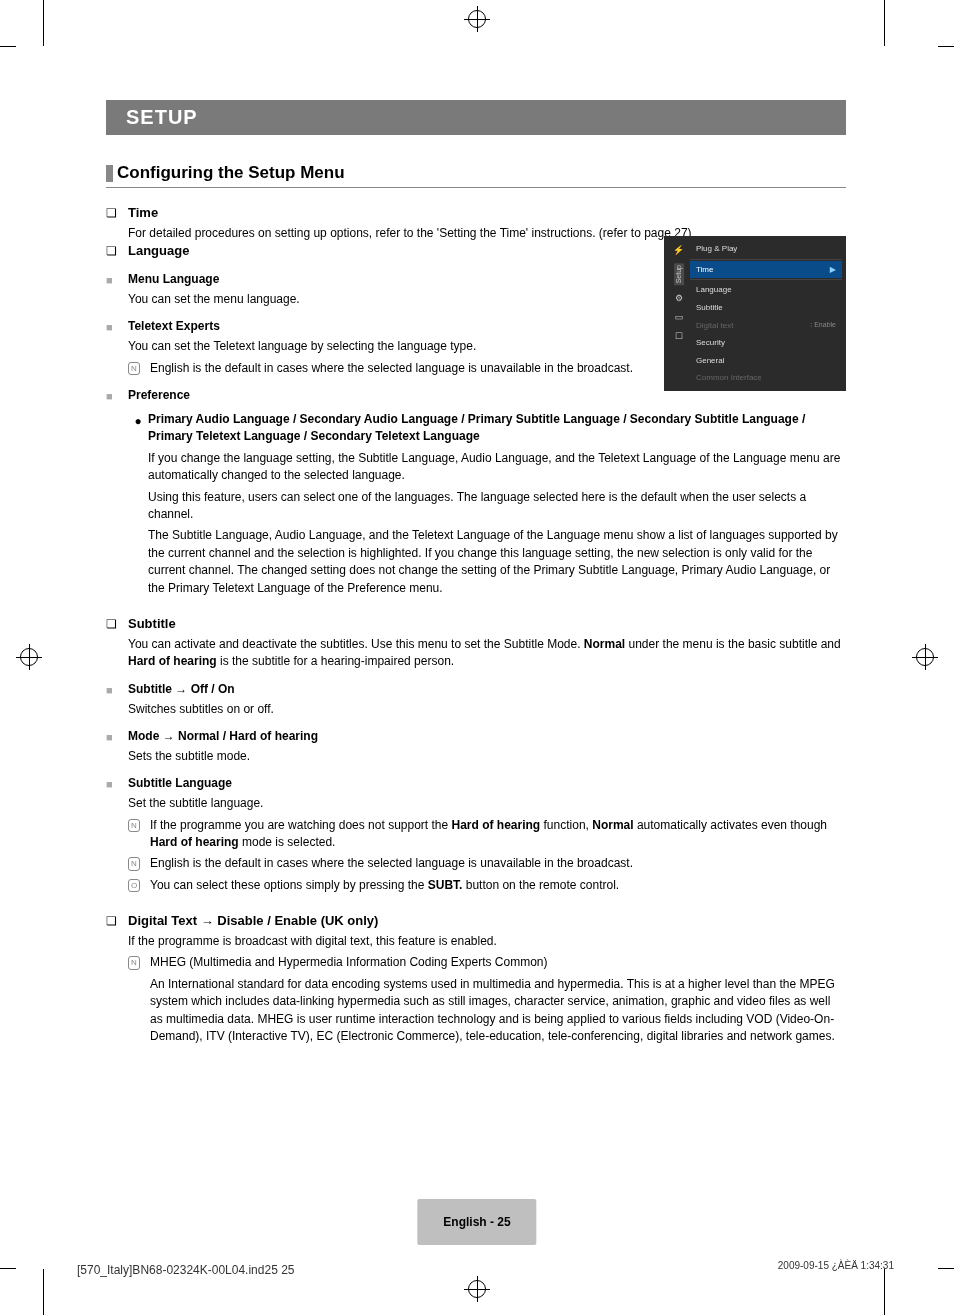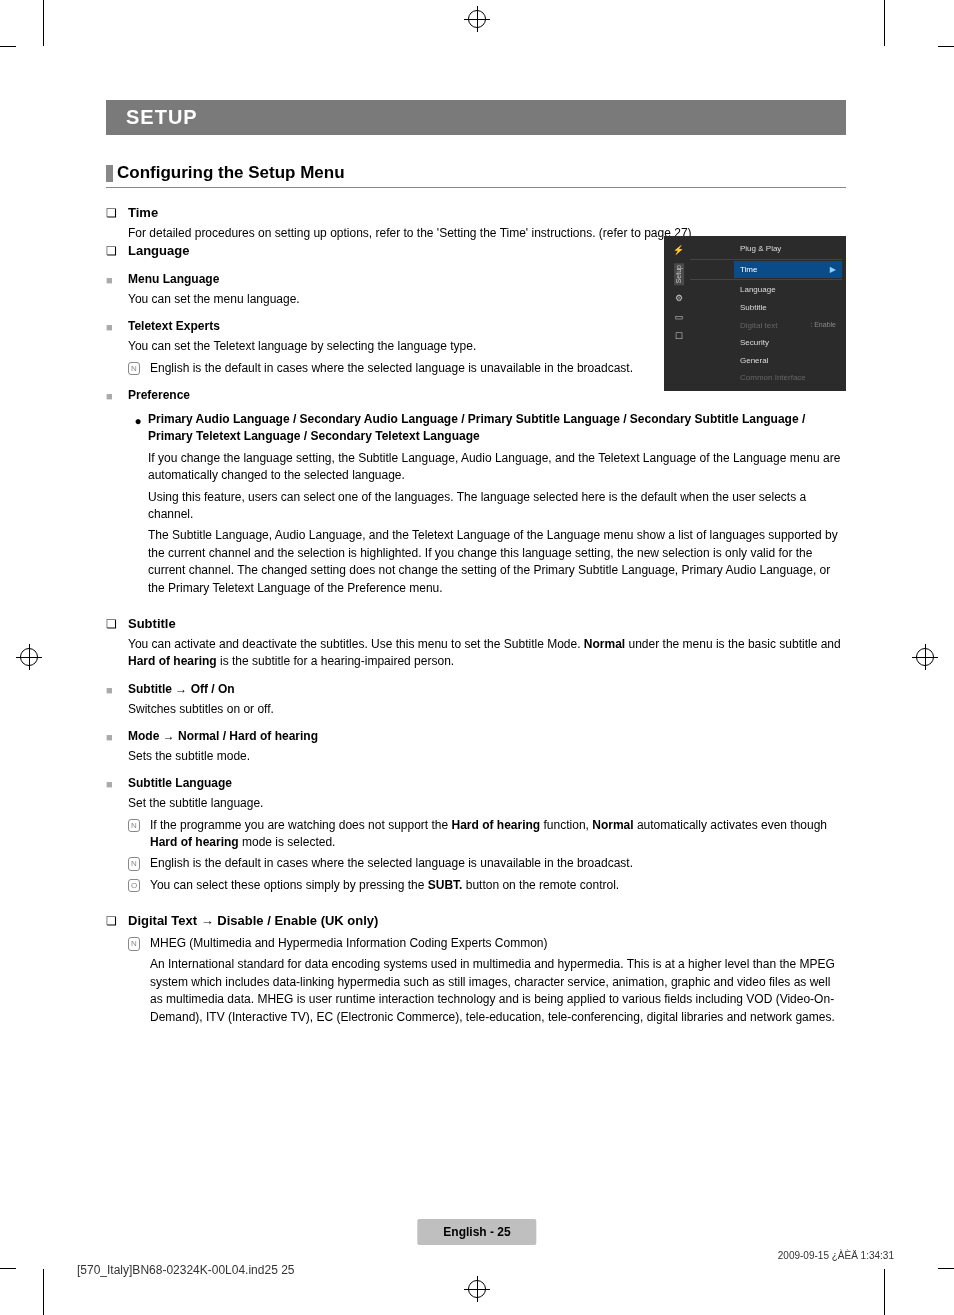--- a/index.html
+++ b/index.html
@@ -139,28 +139,28 @@
 
   .footer-pill {
     position: absolute;
     left: 50%;
     transform: translateX(-50%);
     bottom: 70px;
     background: #bfbfbf;
     color: #000;
     font-size: 12px;
     font-weight: bold;
-    padding: 6px 26px;
+    padding: 16px 26px;
     border-radius: 2px;
   }
   .footer-left {
     position: absolute; left: 77px; bottom: 38px; font-size: 12px; color: #333; text-align: center;
   }
   .footer-right {
-    position: absolute; right: 60px; bottom: 54px; font-size: 10px; color: #333;
+    position: absolute; right: 60px; bottom: 44px; font-size: 10px; color: #333;
   }
 
   
   .osd {
     position: absolute;
     right: 0;
     top: -6px;
     width: 182px;
     background: #2b2b2b;
     font-size: 8px;
@@ -179,21 +179,21 @@
   .osd-side .ico { font-size: 9px; color: #ccc; }
   .osd-side .vtext {
     writing-mode: vertical-rl;
     transform: rotate(180deg);
     font-size: 7px;
     color: #ccc;
     padding: 2px 0;
     background: #4a4a4a;
   }
   .osd-main { flex: 1; }
-  .osd-item { padding: 3px 6px; color: #ddd; margin-left: 44px; }
+  .osd-item { padding: 3px 6px; color: #ddd; }
   .osd-item.sel {
     background: #0a4c8a;
     color: #fff;
     display: flex; justify-content: space-between; align-items: center;
   }
   .osd-item.sel .arrow { color: #8bd3ff; font-size: 8px; }
   .osd-item.dim { color: #666; }
   .osd-item .rv { float: right; color: #888; font-size: 7px;}
   .osd-line { border-top: 1px solid #444; margin: 1px 0; }
   .lang-wrap { position: relative; }
@@ -332,20 +332,21 @@
       <div class="note-sym"><span class="note-sym-box">O</span></div>
       <div>
         <span>You can select these options simply by pressing the </span><b>SUBT.</b><span> button on the remote control.</span>
       </div>
     </div>
 
     <div class="q-row" style="margin-top:18px;">
       <div class="q-sym">❏</div>
       <div class="q-head">Digital Text → Disable / Enable (UK only)</div>
     </div>
+    <div class="q-body">If the programme is broadcast with digital text, this feature is enabled.</div>
     <div class="q-body note-row">
       <div class="note-sym"><span class="note-sym-box">N</span></div>
       <div>
         <div>MHEG (Multimedia and Hypermedia Information Coding Experts Common)</div>
         <div class="para">An International standard for data encoding systems used in multimedia and hypermedia. This is at a higher level than the MPEG system which includes data-linking hypermedia such as still images, character service, animation, graphic and video files as well as multimedia data. MHEG is user runtime interaction technology and is being applied to various fields including VOD (Video-On-Demand), ITV (Interactive TV), EC (Electronic Commerce), tele-education, tele-conferencing, digital libraries and network games.</div>
       </div>
     </div>
 
   </div>
 </div>

